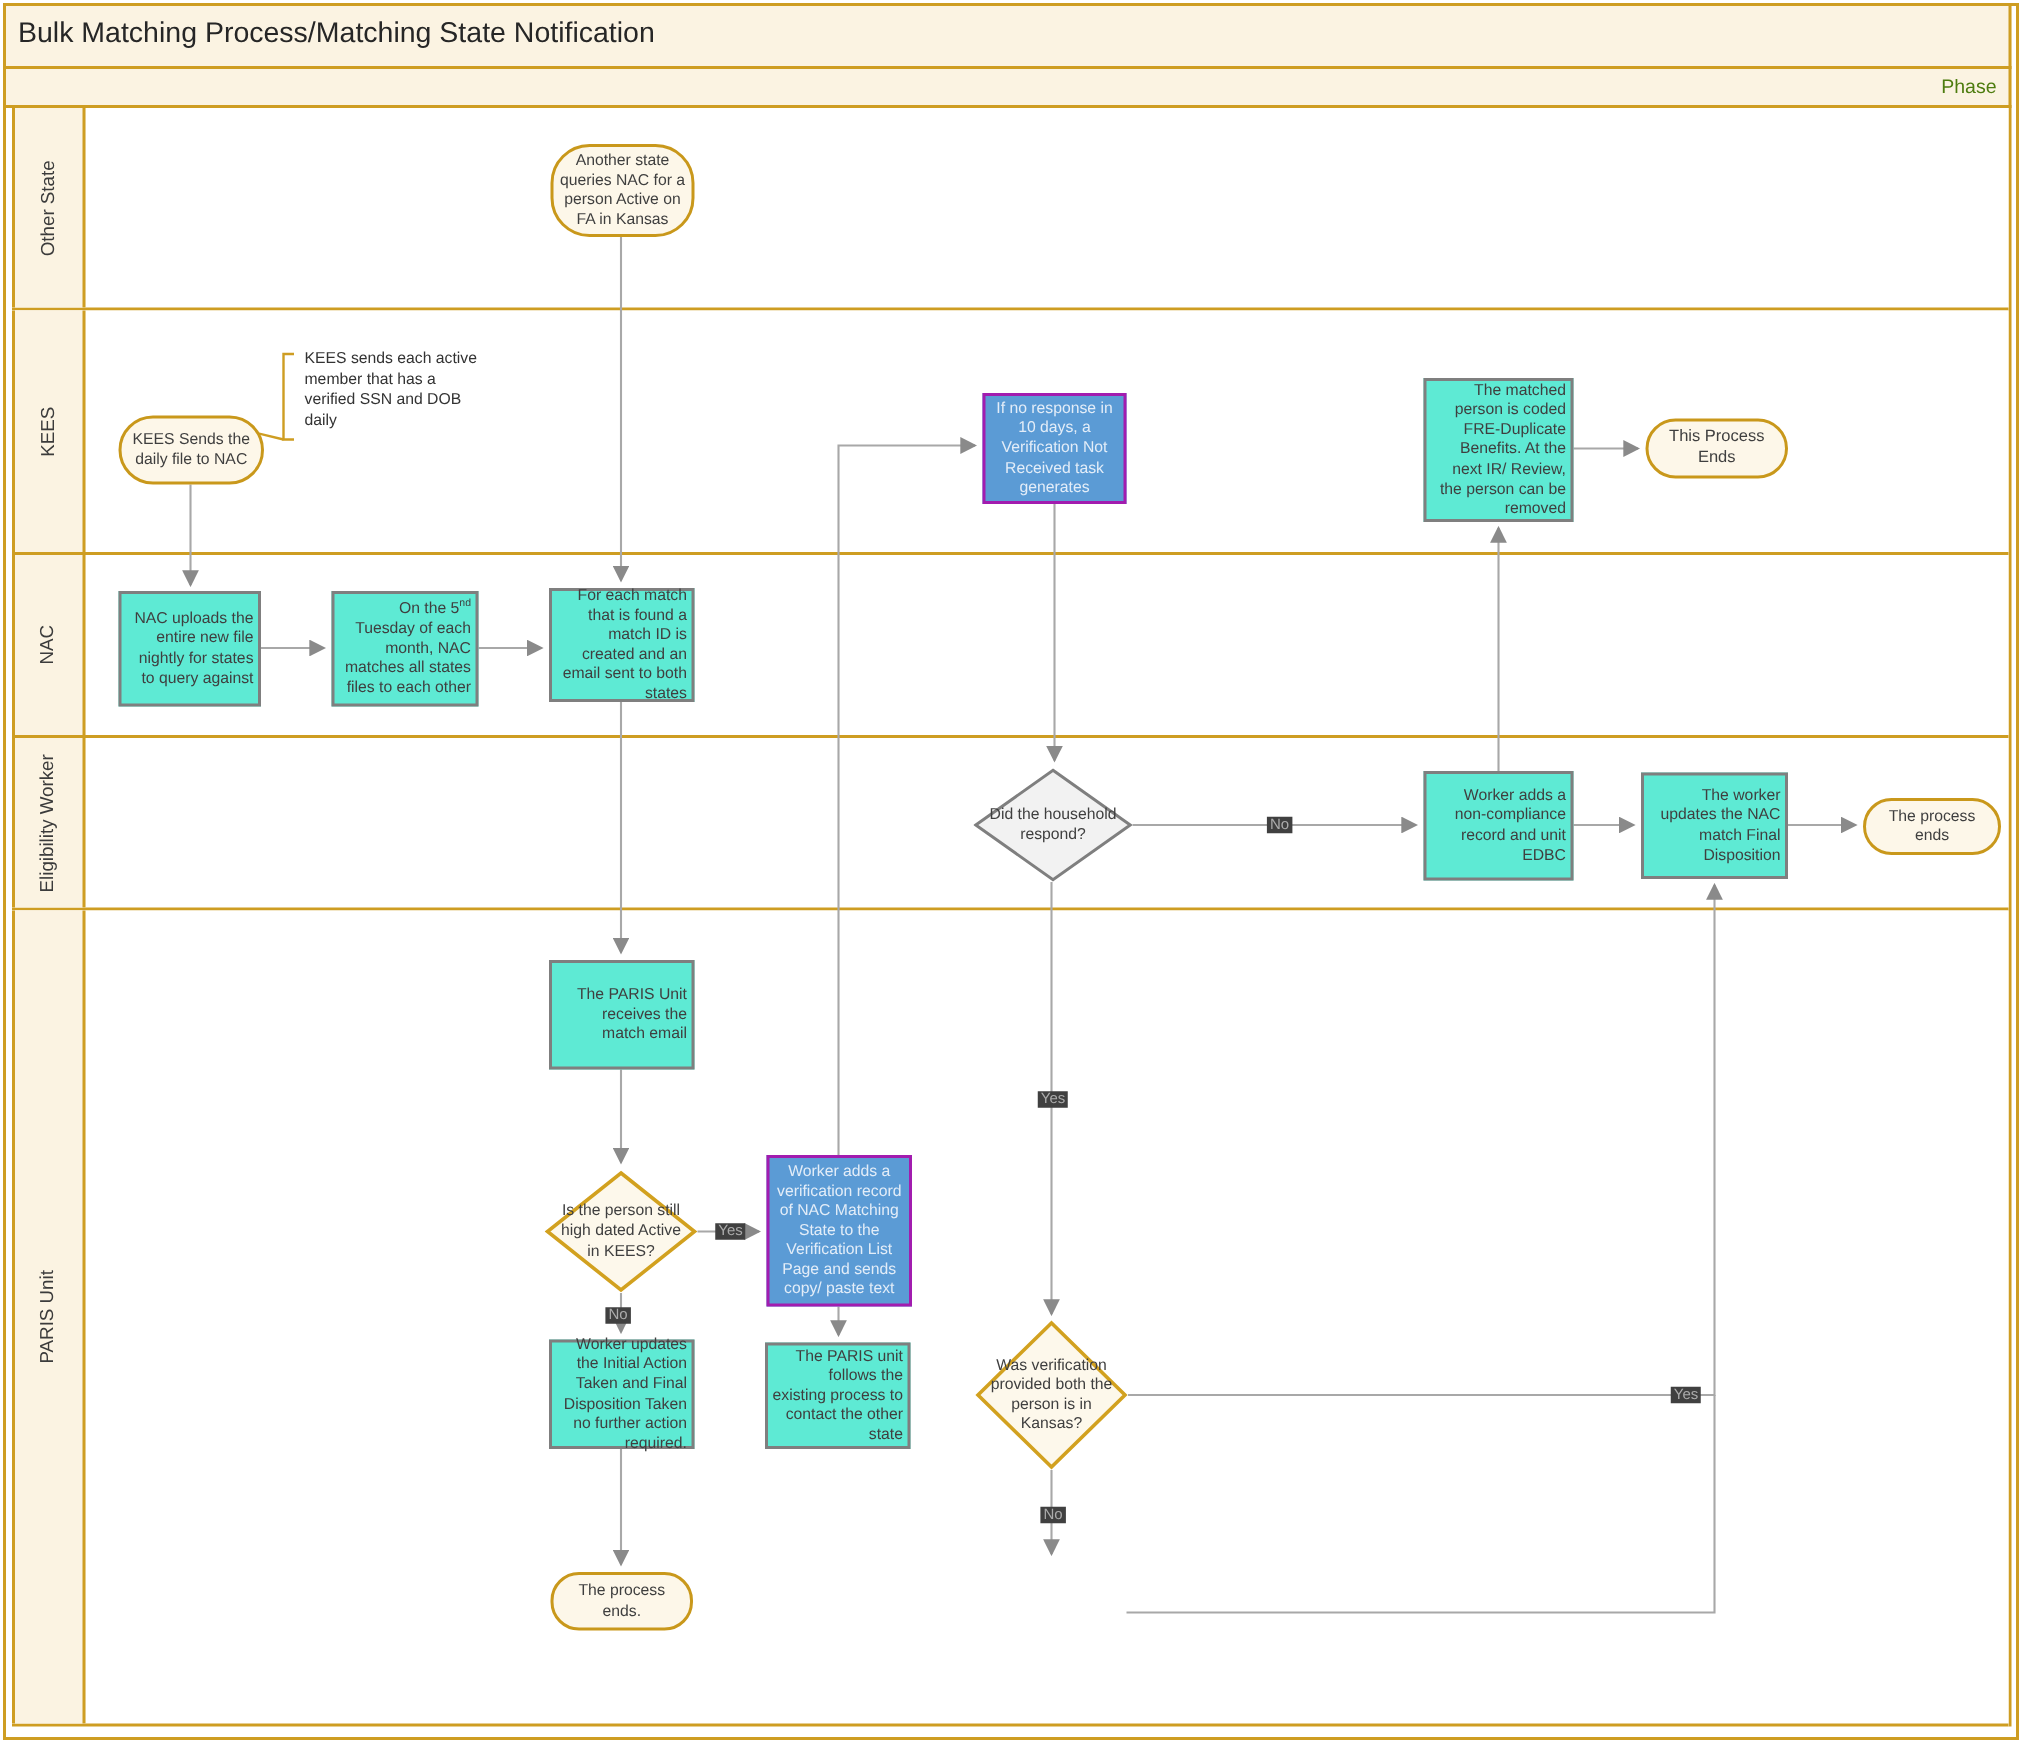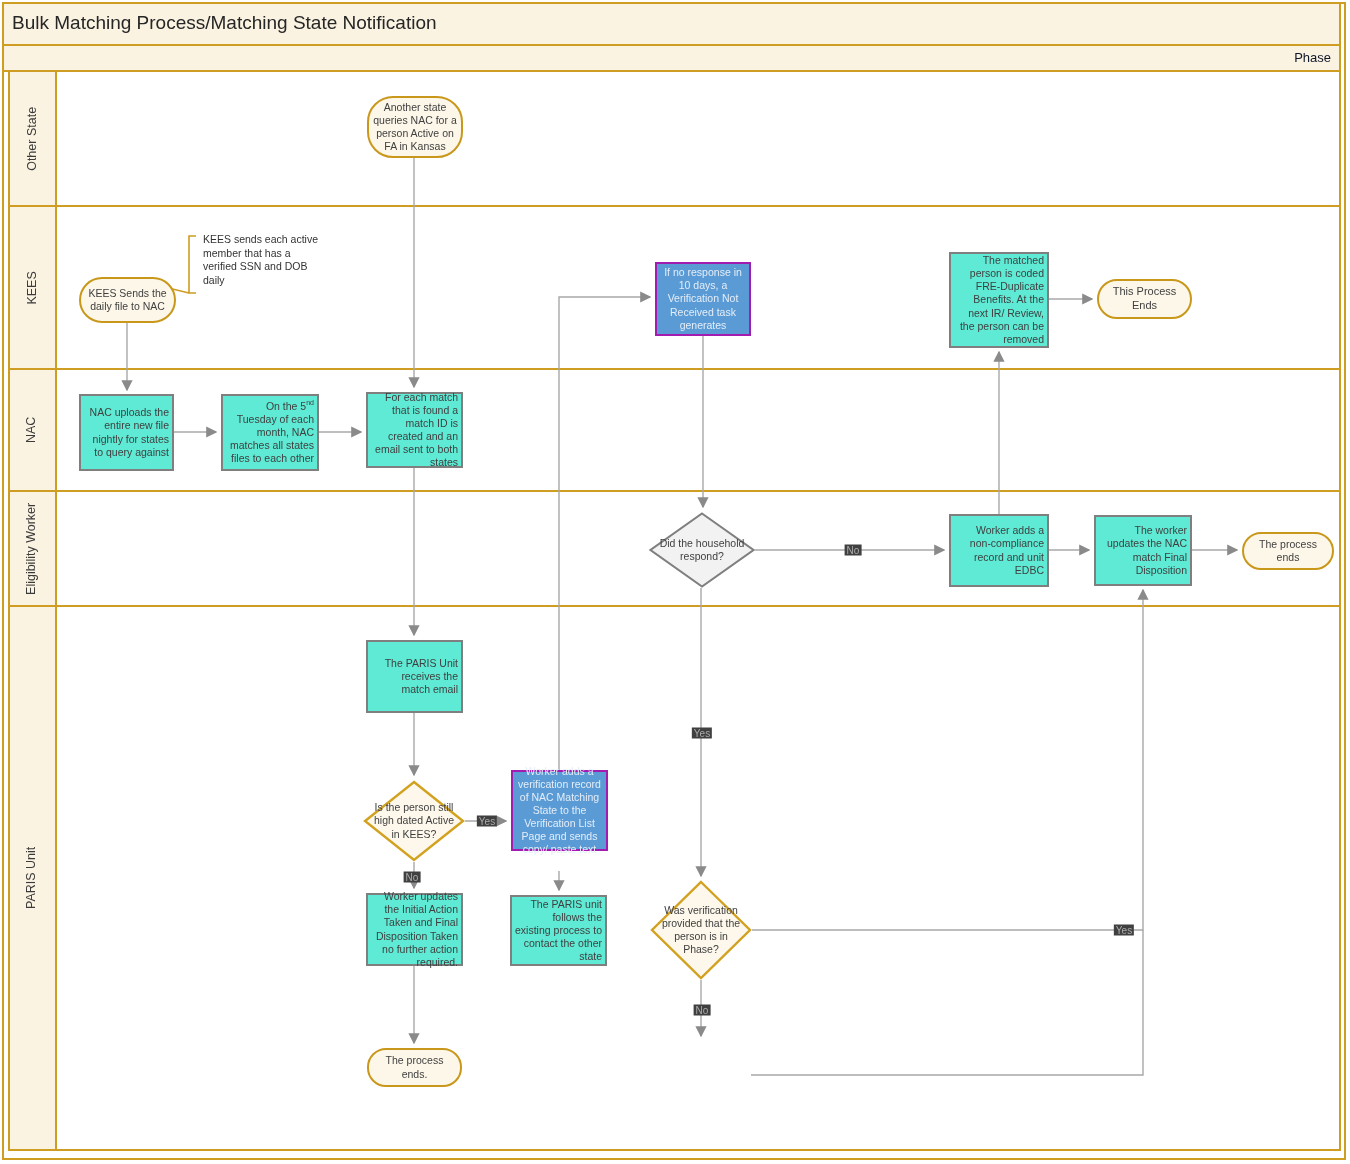--- a/index.html
+++ b/index.html
@@ -6,21 +6,21 @@
   #canvas{position:relative;width:1350px;height:1164px;background:#fff;
           font-family:"Liberation Sans", sans-serif;overflow:hidden;}
   
   .page-border{position:absolute;left:2px;top:2px;width:1344px;height:1158px;
                border:2px solid #CE9D22;box-sizing:border-box;pointer-events:none;}
   .title-bar{position:absolute;left:2px;top:2px;width:1339px;height:44px;background:#FBF3E2;
              border-bottom:2px solid #CE9D22;border-right:2px solid #CE9D22;box-sizing:border-box;}
   .title-bar span{position:absolute;left:10px;top:10px;font-size:19px;color:#262626;}
   .phase-bar{position:absolute;left:2px;top:46px;width:1339px;height:26px;background:#FBF3E2;
              border-bottom:2px solid #CE9D22;border-right:2px solid #CE9D22;box-sizing:border-box;}
-  .phase-bar span{position:absolute;right:8px;top:4px;font-size:13px;color:#0f172a;}
+  .phase-bar span{position:absolute;right:8px;top:4px;font-size:13px;color:#4d7c0f;}
   
   .lanes{position:absolute;left:8px;top:72px;width:1333px;border-right:2px solid #CE9D22;box-sizing:border-box;}
   .lane{position:relative;border-bottom:2px solid #CE9D22;box-sizing:border-box;background:#fff;}
   .lane-label{position:absolute;left:0;top:0;bottom:0;width:49px;background:#FBF3E2;
               border-left:2px solid #CE9D22;border-right:2px solid #CE9D22;box-sizing:border-box;
               display:flex;align-items:center;justify-content:center;}
   .lane-label span{transform:rotate(-90deg);white-space:nowrap;font-size:12.5px;color:#3B3B3B;text-align:center;line-height:1.1;}
   
   svg.wires{position:absolute;left:0;top:0;z-index:2;}
   .conn{stroke:#A8A8A8;stroke-width:1.4;fill:none;}
@@ -159,34 +159,34 @@
 
   <div class="node box" style="left:366px;top:640px;width:97px;height:73px">
     <span>The PARIS Unit receives the match email</span>
   </div>
   <div class="node diamond gold" style="left:363px;top:780px;width:102px;height:82px">
     <svg width="102" height="82" viewBox="0 0 102 82">
       <polygon points="51,2 100,41 51,80 2,41"></polygon>
     </svg>
     <span class="dtext">Is the person still high dated Active in KEES?</span>
   </div>
-  <div class="node blue" style="left:511px;top:770px;width:97px;height:81px">
+  <div class="node blue" style="left:511px;top:770px;width:97px;height:101px">
     <span>Worker adds a verification record of NAC Matching State to the Verification List Page and sends copy/ paste text</span>
   </div>
   <div class="node box" style="left:366px;top:893px;width:97px;height:73px">
     <span>Worker updates the Initial Action Taken and Final Disposition Taken no further action required.</span>
   </div>
   <div class="node box" style="left:510px;top:895px;width:97px;height:71px">
     <span>The PARIS unit follows the existing process to contact the other state</span>
   </div>
   <div class="node diamond gold" style="left:650px;top:880px;width:102px;height:100px">
     <svg width="102" height="100" viewBox="0 0 102 100">
       <polygon points="51,2 100,50 51,98 2,50"></polygon>
     </svg>
-    <span class="dtext">Was verification provided that the person is in Phase?</span>
+    <span class="dtext">Was verification provided both the person is in Kansas?</span>
   </div>
   <div class="node oval" style="left:367px;top:1048px;width:95px;height:39px;border-radius:19px">
     <span>The process ends.</span>
   </div>
 
   <span class="elabel" style="left:487px;top:821px">Yes</span>
   <span class="elabel" style="left:412px;top:877px">No</span>
   <span class="elabel" style="left:853px;top:550px">No</span>
   <span class="elabel" style="left:702px;top:733px">Yes</span>
   <span class="elabel" style="left:702px;top:1010px">No</span>

